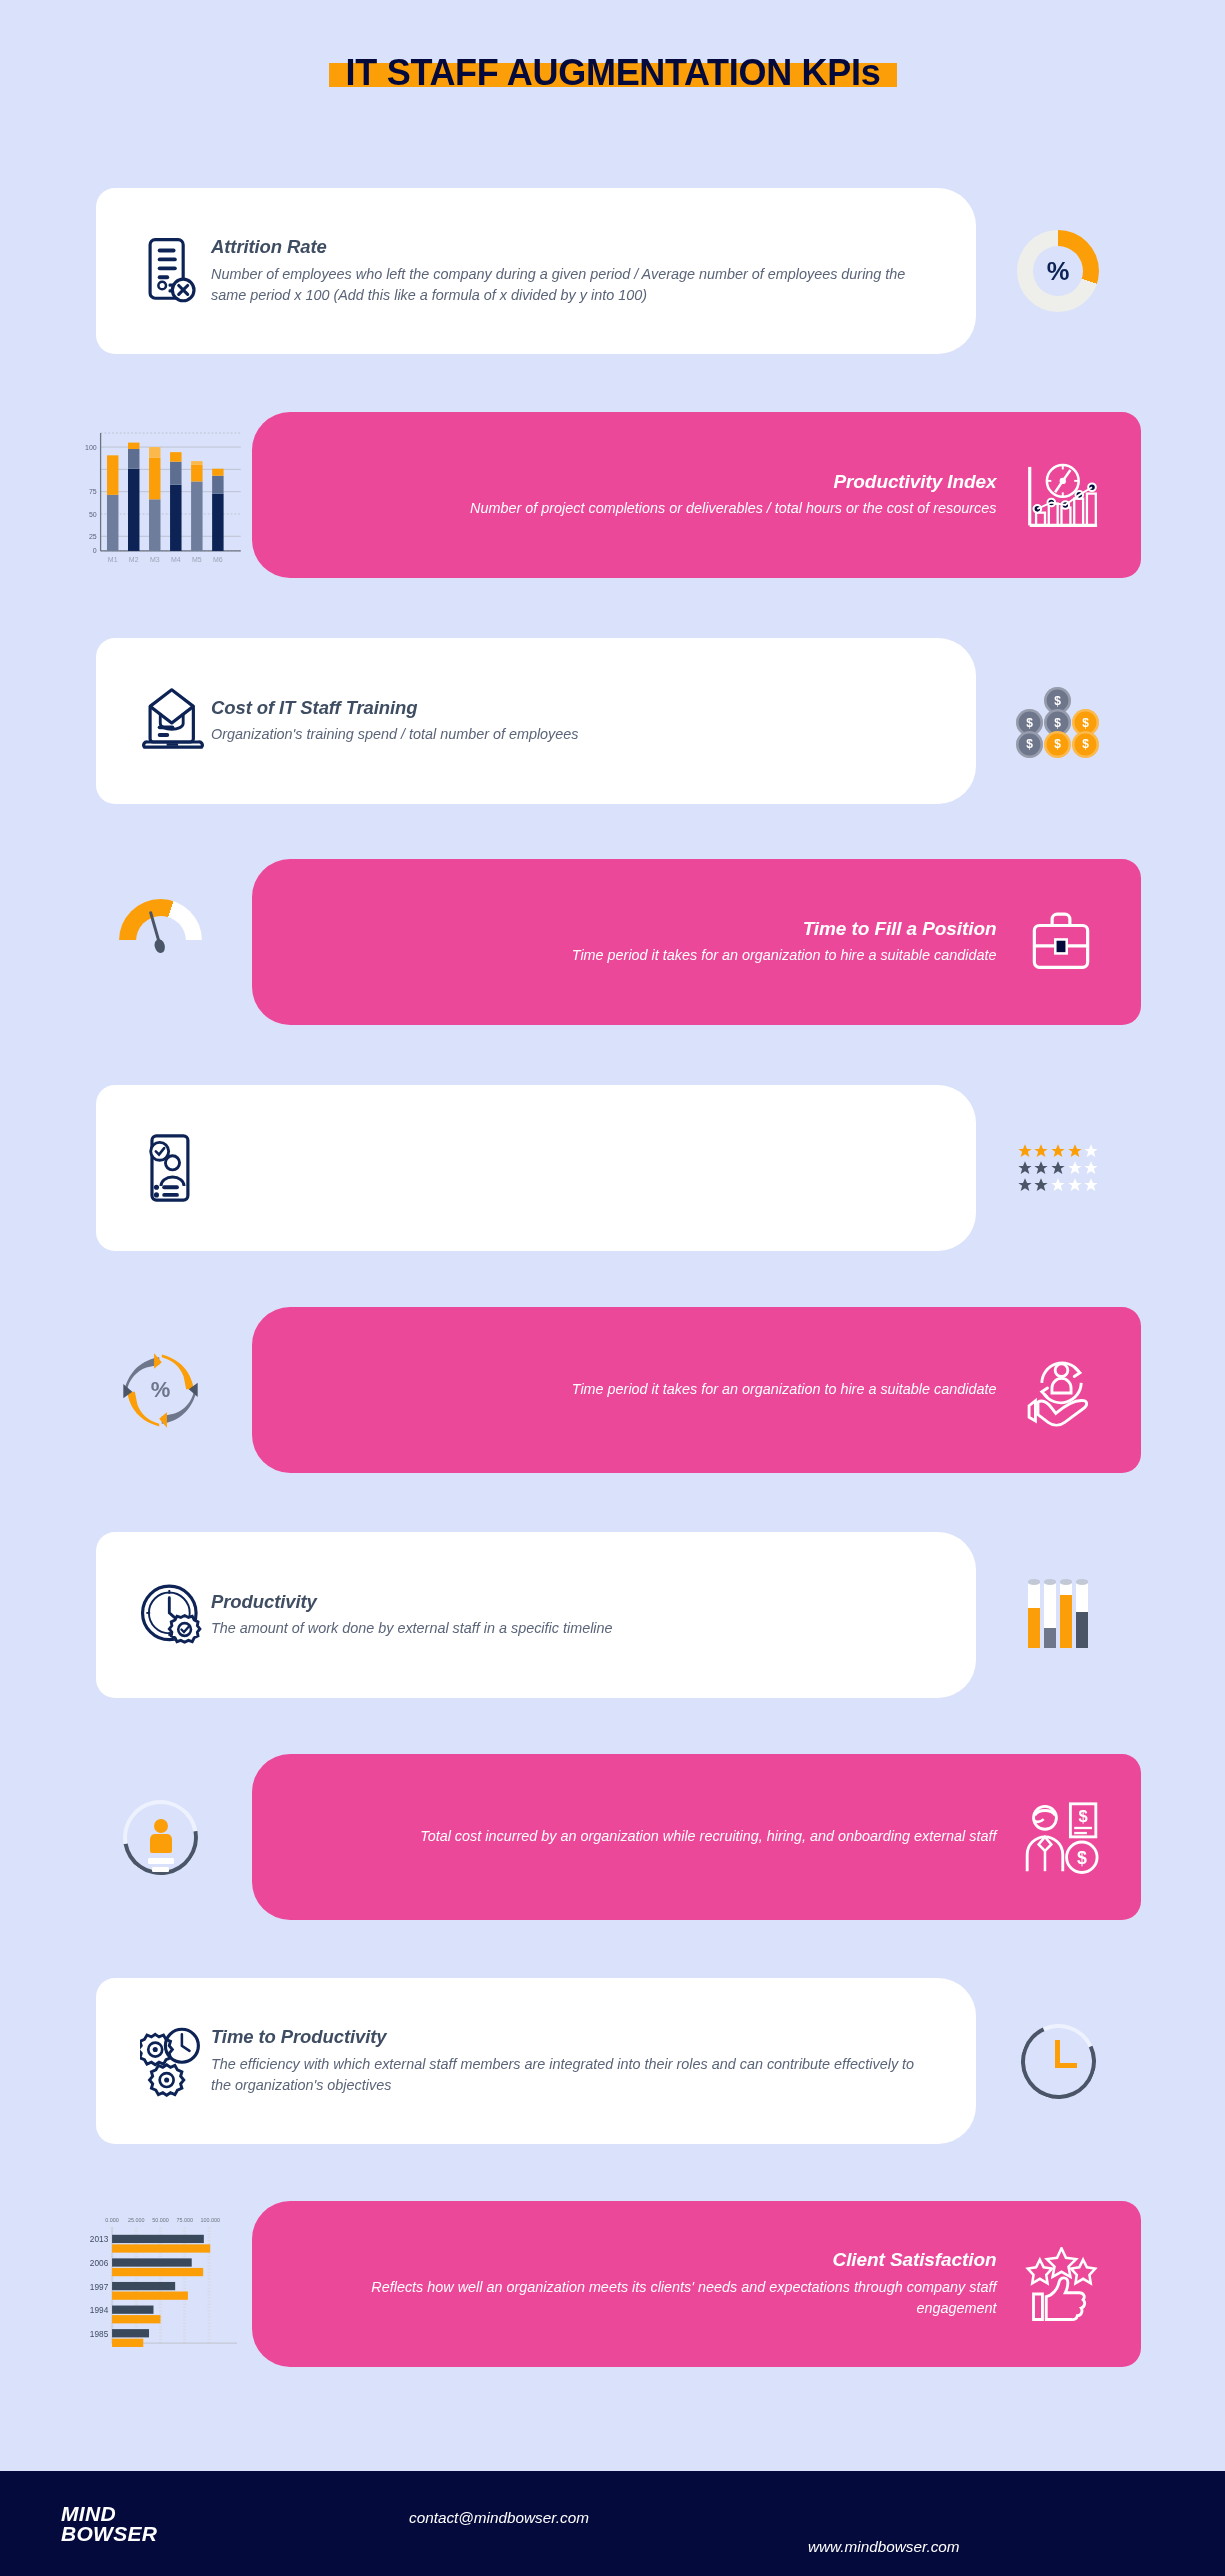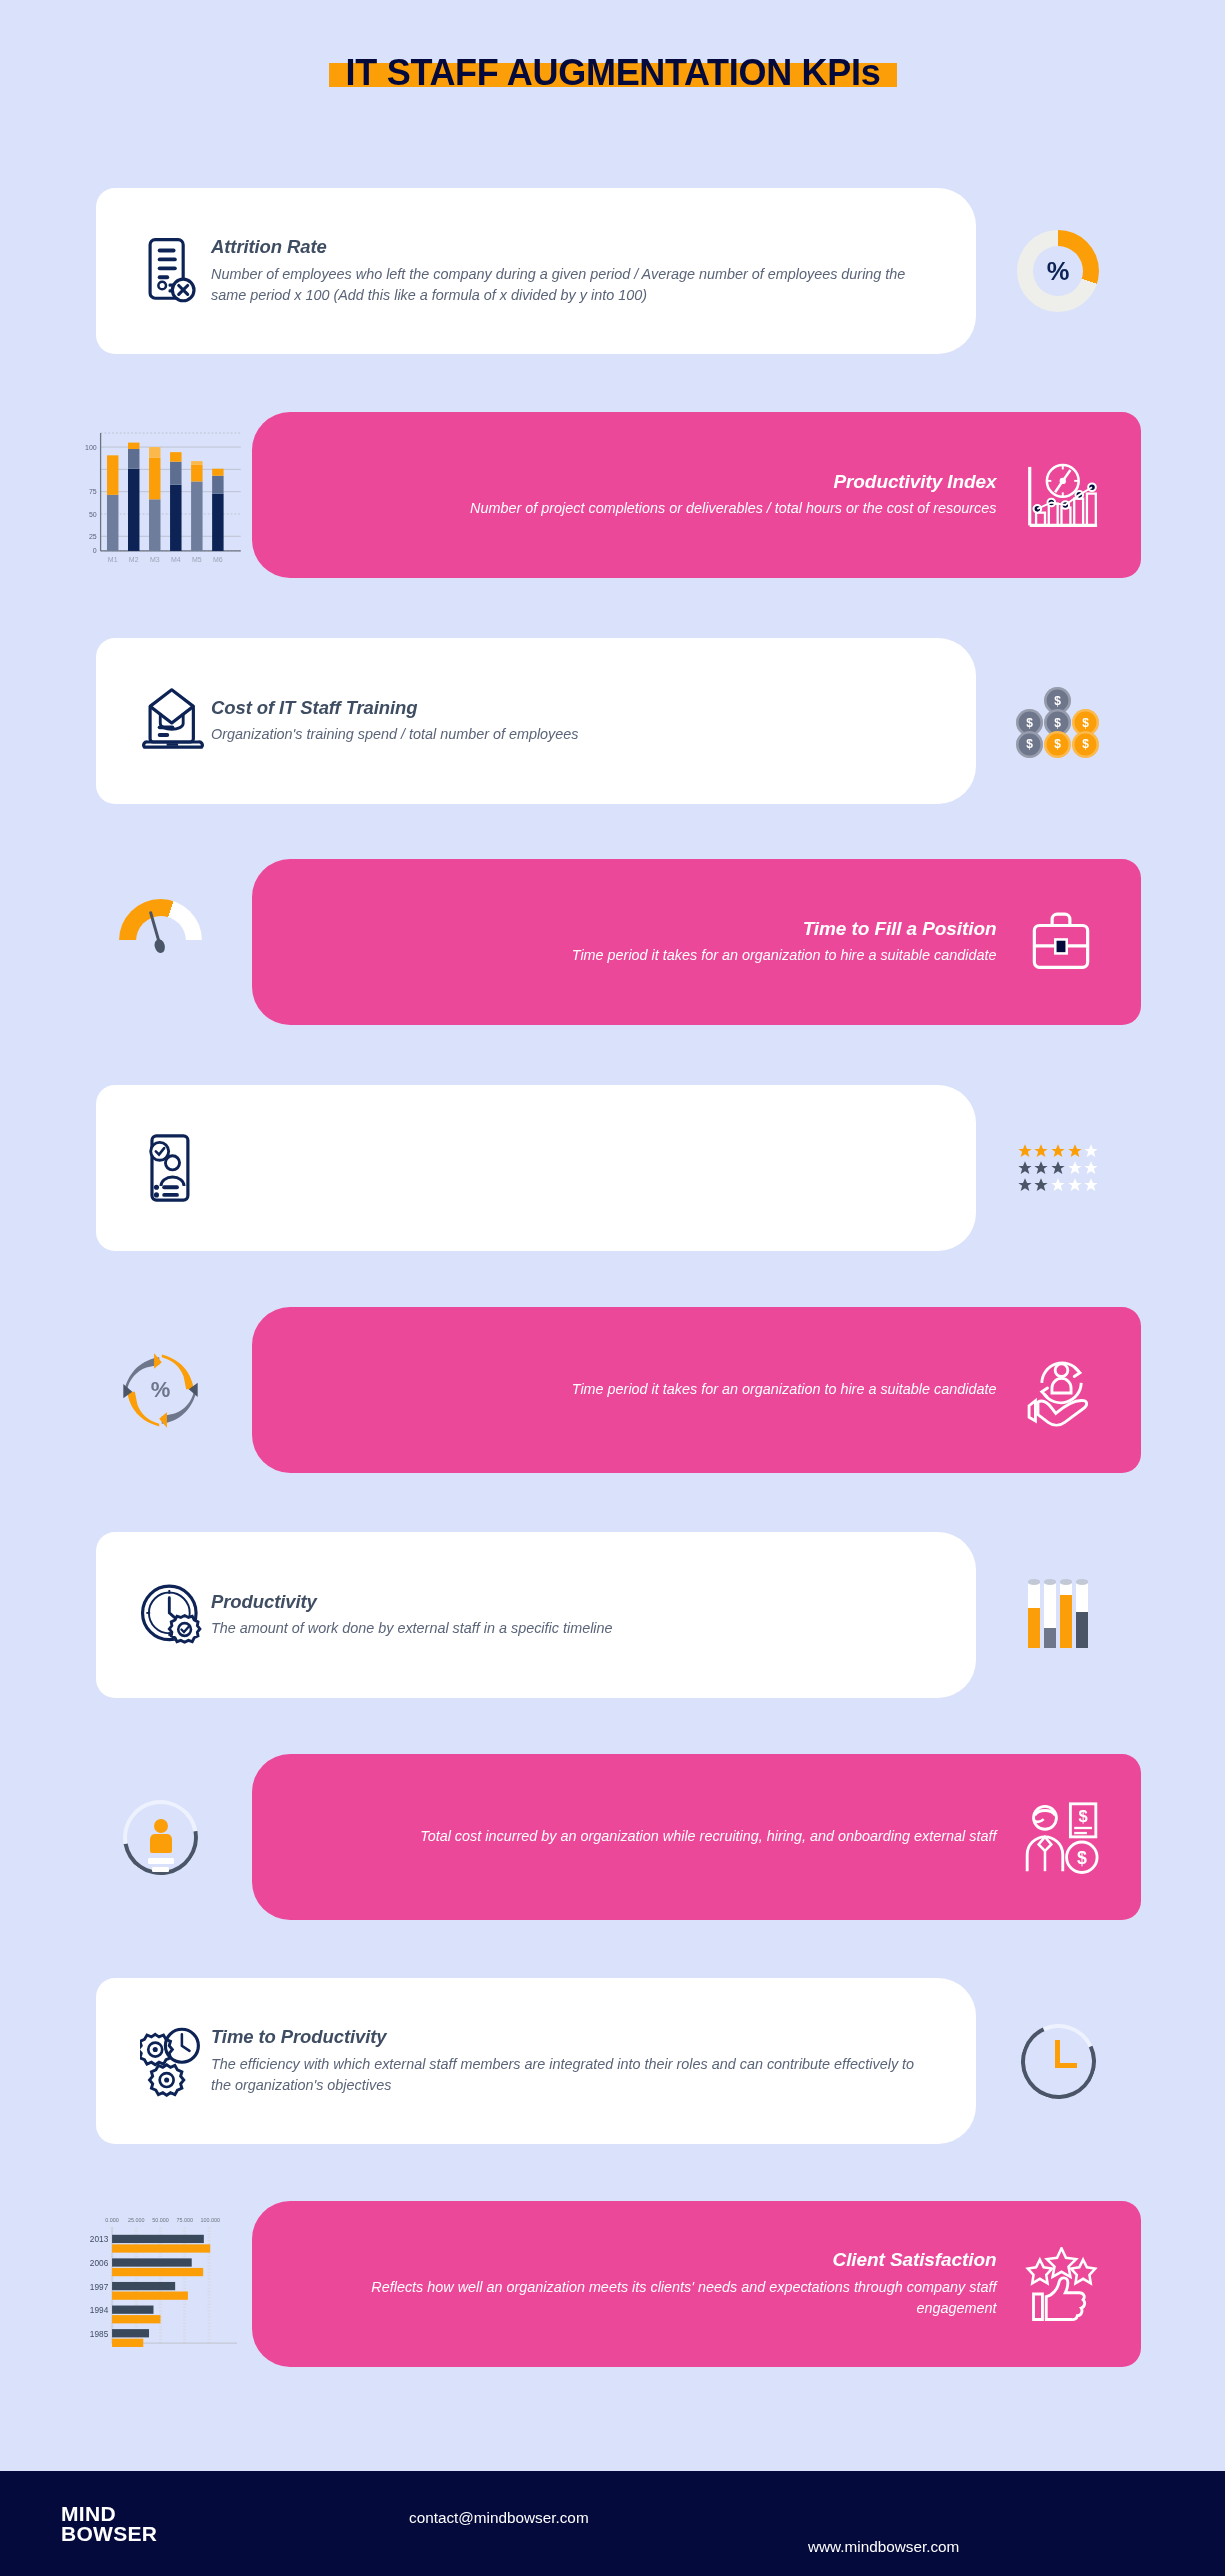--- a/index.html
+++ b/index.html
@@ -148,21 +148,21 @@
   .clock .hh{ position:absolute; left:34px; top:39px; width:22px; height:5.7px; background:#fb9e07; }
 
   
   .colchart{ width:181px; height:153px; }
   
   .hbarchart{ width:181px; height:153px; }
 
   
   .footer{
     position:absolute; left:0; bottom:0; width:1226px; height:105px;
-    background:#050a3c; display:flex; align-items:center;
+    background:#050a3c; display:flex; align-items:center;font-style:italic;
   }
   .logo{ position:absolute; left:61px; top:33px; width:134px; }
   .logo .l-line{ font-size:21px; font-weight:bold; color:#fff; line-height:0.96; letter-spacing:0.3px; }
   .logo .bo{ position:relative; display:inline-block; }
   .logo .dot{
     position:absolute; left:21px; top:3.8px; width:13.4px; height:13.4px; border-radius:50%;
     background:#fb9e07; z-index:-1;
   }
   .f-mail{ position:absolute; left:409px; top:38px; font-size:15.3px; color:#fff; }
   .f-web{ position:absolute; left:808px; top:38px; font-size:15.3px; color:#fff;margin-top:29px; }

